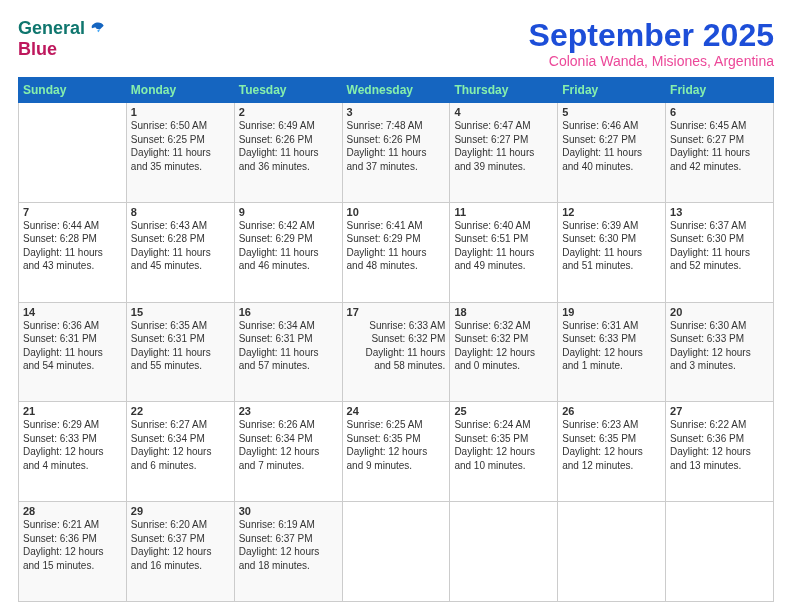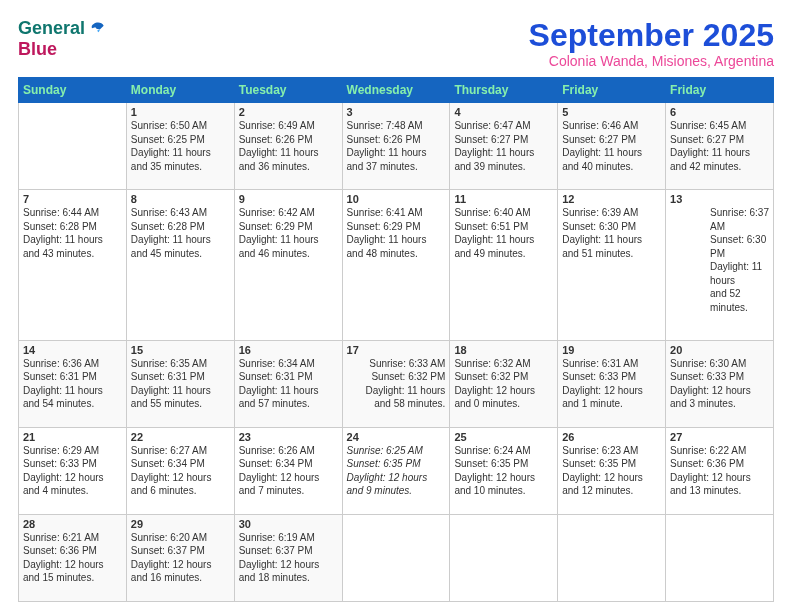--- a/index.html
+++ b/index.html
@@ -222,21 +222,21 @@
           </td>
           <td>
             <span class="day-number">12</span>
             <div class="cell-text" style="white-space: pre-line;">Sunrise: 6:39 AM
 Sunset: 6:30 PM
 Daylight: 11 hours
 and 51 minutes.</div>
           </td>
           <td>
             <span class="day-number">13</span>
-            <div class="cell-text" style="white-space: pre-line; margin-left: 40px;">Sunrise: 6:37 AM
+            <div class="cell-text" style="white-space: pre-line;">Sunrise: 6:37 AM
 Sunset: 6:30 PM
 Daylight: 11 hours
 and 52 minutes.</div>
           </td>
         </tr>
         <tr>
           <td>
             <span class="day-number">14</span>
             <div class="cell-text" style="white-space: pre-line;">Sunrise: 6:36 AM
 Sunset: 6:31 PM
@@ -303,21 +303,21 @@
           </td>
           <td>
             <span class="day-number">23</span>
             <div class="cell-text" style="white-space: pre-line;">Sunrise: 6:26 AM
 Sunset: 6:34 PM
 Daylight: 12 hours
 and 7 minutes.</div>
           </td>
           <td>
             <span class="day-number">24</span>
-            <div class="cell-text" style="white-space: pre-line; font-style: italic;">Sunrise: 6:25 AM
+            <div class="cell-text" style="white-space: pre-line;">Sunrise: 6:25 AM
 Sunset: 6:35 PM
 Daylight: 12 hours
 and 9 minutes.</div>
           </td>
           <td>
             <span class="day-number">25</span>
             <div class="cell-text" style="white-space: pre-line;">Sunrise: 6:24 AM
 Sunset: 6:35 PM
 Daylight: 12 hours
 and 10 minutes.</div>

